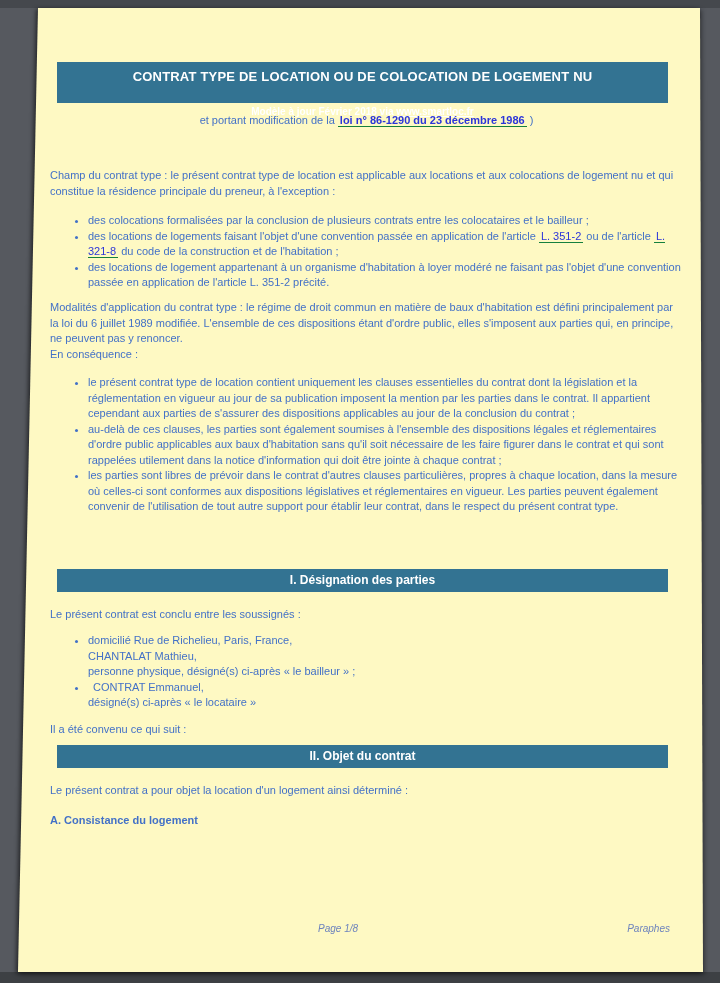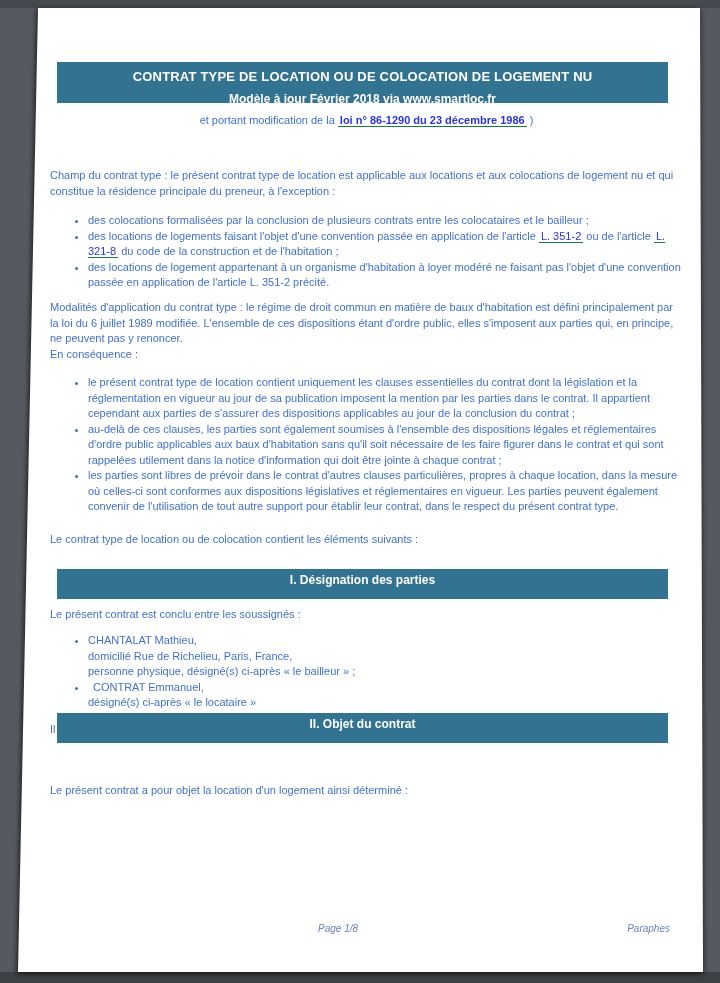--- a/index.html
+++ b/index.html
@@ -7,41 +7,41 @@
   body {
     width:720px; height:983px; position:relative; overflow:hidden;
     font-family:"Liberation Sans","DejaVu Sans",sans-serif;
   }
   .strip-top    { position:absolute; top:0; left:0; width:720px; height:8px;  background:#45484d; }
   .strip-bottom { position:absolute; top:972px; left:0; width:720px; height:11px; background:#3d4044; }
 
   .page-wrap { position:absolute; inset:0;
     filter:drop-shadow(-2px 1px 2px rgba(0,0,0,.5)) drop-shadow(2px 2px 2px rgba(0,0,0,.35)); }
   .page {
-    position:absolute; inset:0; background:#ffffff;
+    position:absolute; inset:0; background:#fef9c3;
     clip-path:polygon(38px 8px, 700px 8px, 703px 972px, 18px 972px);
     text-decoration:underline;
   }
   .content {
     position:absolute; left:50px; top:8px; width:633px; height:964px;
     color:#4371c7; font-size:11px; line-height:15.5px;
   }
   .abs { position:absolute; left:0; width:633px; }
 
   .band {
     position:absolute; left:7px; width:611px;
     background:#337392; color:#ffffff; text-align:center;
   }
   .band-title { top:54px; height:41px; padding-top:7px; }
   .band-title-line { font-size:13px; font-weight:bold; letter-spacing:.2px; line-height:15px; }
-  .band-subtitle { font-size:12px; font-weight:bold; margin-top:8px; }
+  .band-subtitle { font-size:10px; font-weight:bold; margin-top:20px; }
   .band-subtitle a, .white-link { color:#ffffff; text-decoration:underline; cursor:pointer; }
-  .section-band { height:30px; font-size:12px; font-weight:bold; line-height:23px; }
+  .section-band { height:23px; font-size:12px; font-weight:bold; line-height:23px; }
   .sb1 { top:561px; }
-  .sb2 { top:705px; }
+  .sb2 { top:737px; }
 
   .intro-block { top:105px; text-align:center; }
 
   .doc-link {
     color:#2c35d9; text-decoration:none; border-bottom:1px solid #15803d;
     padding:0 2px; cursor:pointer;
   }
   .intro-link { font-weight:bold; }
 
   ul.doc-list { list-style:disc; padding-left:38px; }
@@ -109,44 +109,44 @@
         <div>Modalités d'application du contrat type : le régime de droit commun en matière de baux d'habitation est défini principalement par la loi du 6 juillet 1989 modifiée. L'ensemble de ces dispositions étant d'ordre public, elles s'imposent aux parties qui, en principe, ne peuvent pas y renoncer.</div>
         <div>En conséquence :</div>
       </div>
 
       <ul class="abs doc-list list-conseq">
         <li>le présent contrat type de location contient uniquement les clauses essentielles du contrat dont la législation et la réglementation en vigueur au jour de sa publication imposent la mention par les parties dans le contrat. Il appartient cependant aux parties de s'assurer des dispositions applicables au jour de la conclusion du contrat ;</li>
         <li>au-delà de ces clauses, les parties sont également soumises à l'ensemble des dispositions légales et réglementaires d'ordre public applicables aux baux d'habitation sans qu'il soit nécessaire de les faire figurer dans le contrat et qui sont rappelées utilement dans la notice d'information qui doit être jointe à chaque contrat ;</li>
         <li>les parties sont libres de prévoir dans le contrat d'autres clauses particulières, propres à chaque location, dans la mesure où celles-ci sont conformes aux dispositions législatives et réglementaires en vigueur. Les parties peuvent également convenir de l'utilisation de tout autre support pour établir leur contrat, dans le respect du présent contrat type.</li>
       </ul>
 
-      <div class="abs p-elements">Le contrat type de location ou de colocation contient les éléments suivants :</div>
 
       <div class="band section-band sb1">I. Désignation des parties</div>
 
       <div class="abs p-conclu">Le présent contrat est conclu entre les soussignés :</div>
 
       <ul class="abs doc-list list-parties">
         <li>
+          <div>domicilié Rue de Richelieu, Paris, France,</div>
           <div>CHANTALAT Mathieu,</div>
-          <div>domicilié Rue de Richelieu, Paris, France,</div>
           <div>personne physique, désigné(s) ci-après « le bailleur » ;</div>
         </li>
         <li>
           <div class="indent-sp">CONTRAT Emmanuel,</div>
           <div>désigné(s) ci-après « le locataire »</div>
         </li>
       </ul>
 
       <div class="abs p-convenu">Il a été convenu ce qui suit :</div>
 
       <div class="band section-band sb2">II. Objet du contrat</div>
 
       <div class="abs p-objet">Le présent contrat a pour objet la location d'un logement ainsi déterminé :</div>
 
+      <div class="abs h-consist">A. Consistance du logement</div>
 
 
       <div class="abs footer">
         <span class="pageno">Page 1/8</span>
         <span class="paraphes">Paraphes</span>
       </div>
 
     </div>
   </div>
 </div>

